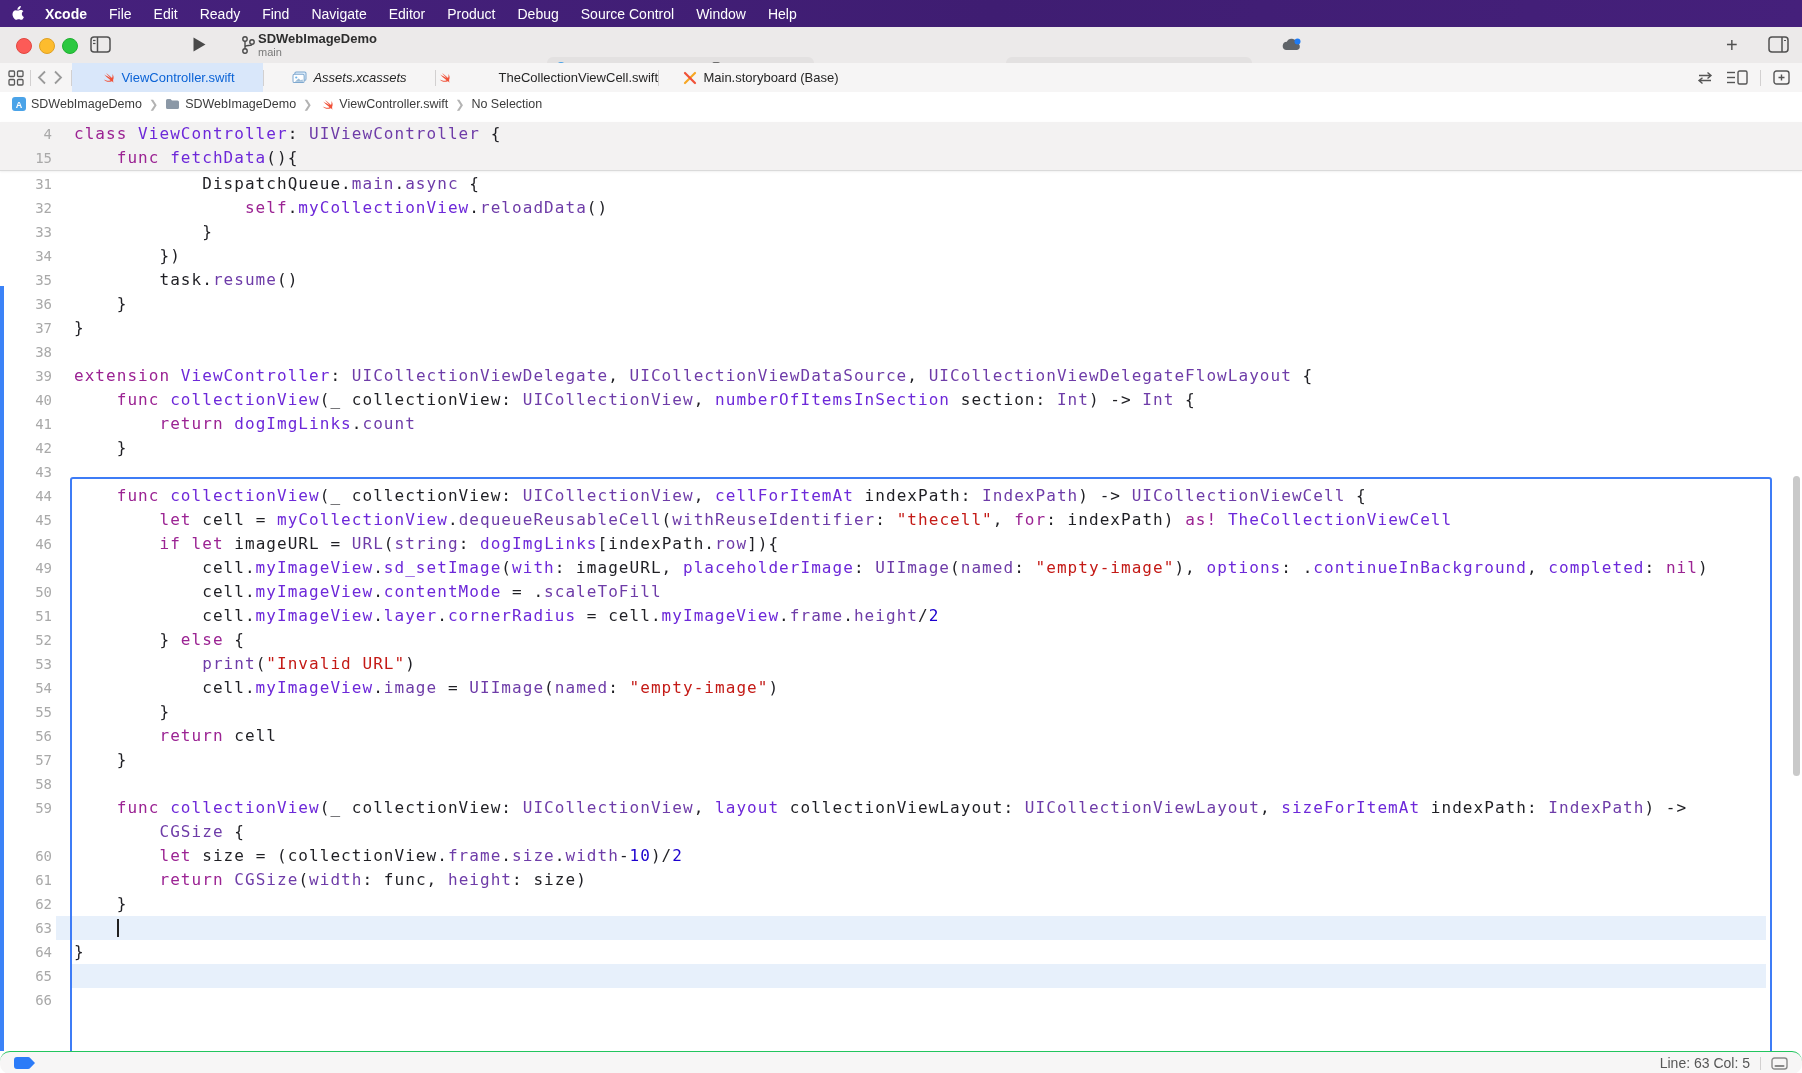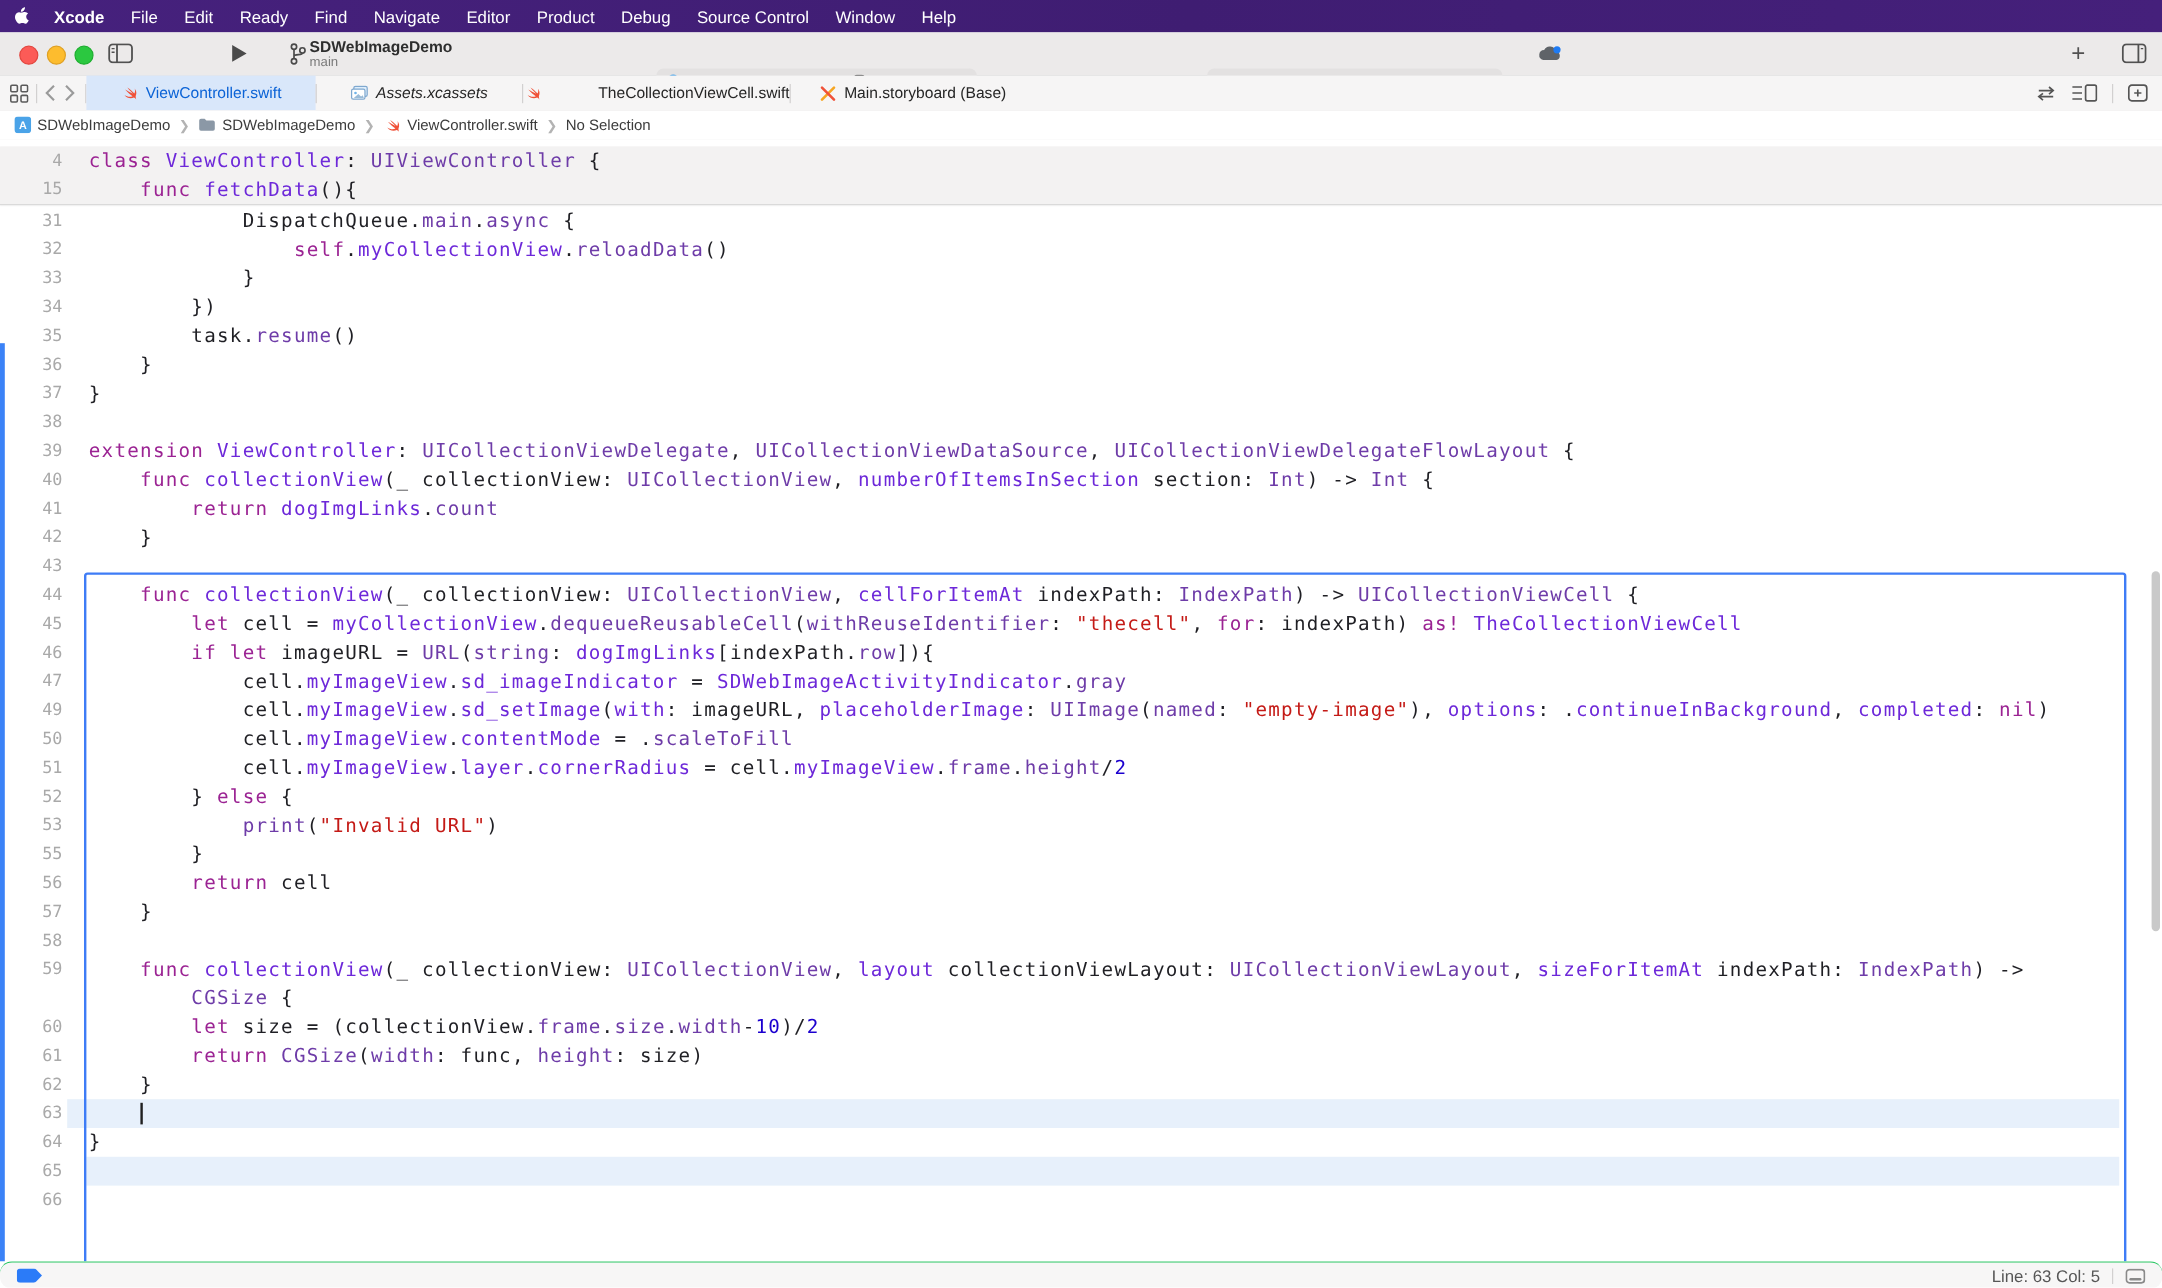--- a/index.html
+++ b/index.html
@@ -366,42 +366,42 @@
       </div>
       <div class="crow">
         <span class="ln">45</span>
         <span class="cd"><span class="tok-d">        </span><span class="tok-k">let</span><span class="tok-d"> cell = </span><span class="tok-t">myCollectionView</span><span class="tok-d">.</span><span class="tok-p">dequeueReusableCell</span><span class="tok-d">(</span><span class="tok-p">withReuseIdentifier</span><span class="tok-d">: </span><span class="tok-s">"thecell"</span><span class="tok-d">, </span><span class="tok-k">for</span><span class="tok-d">: indexPath) </span><span class="tok-k">as!</span><span class="tok-d"> </span><span class="tok-t">TheCollectionViewCell</span></span>
       </div>
       <div class="crow">
         <span class="ln">46</span>
         <span class="cd"><span class="tok-d">        </span><span class="tok-k">if</span><span class="tok-d"> </span><span class="tok-k">let</span><span class="tok-d"> imageURL = </span><span class="tok-p">URL</span><span class="tok-d">(</span><span class="tok-p">string</span><span class="tok-d">: </span><span class="tok-t">dogImgLinks</span><span class="tok-d">[indexPath.</span><span class="tok-p">row</span><span class="tok-d">]){</span></span>
       </div>
       <div class="crow">
-        <span class="ln">47</span>
-        <span class="cd"><span class="tok-d">            cell.</span><span class="tok-t">myImageView</span><span class="tok-d">.</span><span class="tok-t">sd_imageIndicator</span><span class="tok-d"> = </span><span class="tok-t">SDWebImageActivityIndicator</span><span class="tok-d">.</span><span class="tok-p">gray</span></span>
-      </div>
-      <div class="crow">
         <span class="ln">49</span>
         <span class="cd"><span class="tok-d">            cell.</span><span class="tok-t">myImageView</span><span class="tok-d">.</span><span class="tok-t">sd_setImage</span><span class="tok-d">(</span><span class="tok-t">with</span><span class="tok-d">: imageURL, </span><span class="tok-t">placeholderImage</span><span class="tok-d">: </span><span class="tok-p">UIImage</span><span class="tok-d">(</span><span class="tok-p">named</span><span class="tok-d">: </span><span class="tok-s">"empty-image"</span><span class="tok-d">), </span><span class="tok-t">options</span><span class="tok-d">: .</span><span class="tok-t">continueInBackground</span><span class="tok-d">, </span><span class="tok-t">completed</span><span class="tok-d">: </span><span class="tok-k">nil</span><span class="tok-d">)</span></span>
       </div>
       <div class="crow">
         <span class="ln">50</span>
         <span class="cd"><span class="tok-d">            cell.</span><span class="tok-t">myImageView</span><span class="tok-d">.</span><span class="tok-t">contentMode</span><span class="tok-d"> = .</span><span class="tok-p">scaleToFill</span></span>
       </div>
       <div class="crow">
         <span class="ln">51</span>
         <span class="cd"><span class="tok-d">            cell.</span><span class="tok-t">myImageView</span><span class="tok-d">.</span><span class="tok-t">layer</span><span class="tok-d">.</span><span class="tok-t">cornerRadius</span><span class="tok-d"> = cell.</span><span class="tok-t">myImageView</span><span class="tok-d">.</span><span class="tok-p">frame</span><span class="tok-d">.</span><span class="tok-p">height</span><span class="tok-d">/</span><span class="tok-n">2</span></span>
       </div>
       <div class="crow">
         <span class="ln">52</span>
         <span class="cd"><span class="tok-d">        } </span><span class="tok-k">else</span><span class="tok-d"> {</span></span>
       </div>
       <div class="crow">
         <span class="ln">53</span>
         <span class="cd"><span class="tok-d">            </span><span class="tok-p">print</span><span class="tok-d">(</span><span class="tok-s">"Invalid URL"</span><span class="tok-d">)</span></span>
+      </div>
+      <div class="crow">
+        <span class="ln">54</span>
+        <span class="cd"><span class="tok-d">            cell.</span><span class="tok-t">myImageView</span><span class="tok-d">.</span><span class="tok-p">image</span><span class="tok-d"> = </span><span class="tok-p">UIImage</span><span class="tok-d">(</span><span class="tok-p">named</span><span class="tok-d">: </span><span class="tok-s">"empty-image"</span><span class="tok-d">)</span></span>
       </div>
       <div class="crow">
         <span class="ln">55</span>
         <span class="cd"><span class="tok-d">        }</span></span>
       </div>
       <div class="crow">
         <span class="ln">56</span>
         <span class="cd"><span class="tok-d">        </span><span class="tok-k">return</span><span class="tok-d"> cell</span></span>
       </div>
       <div class="crow">

